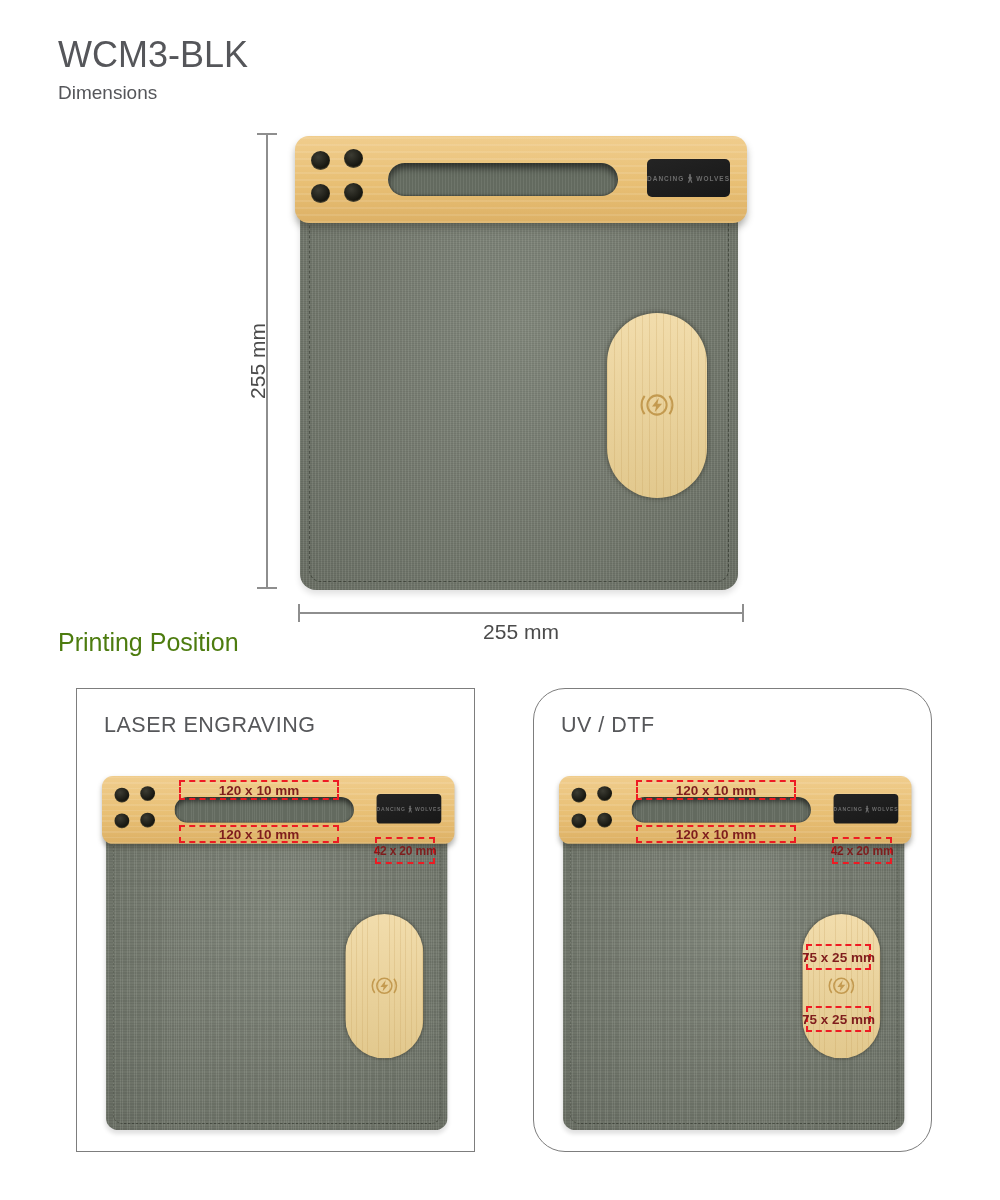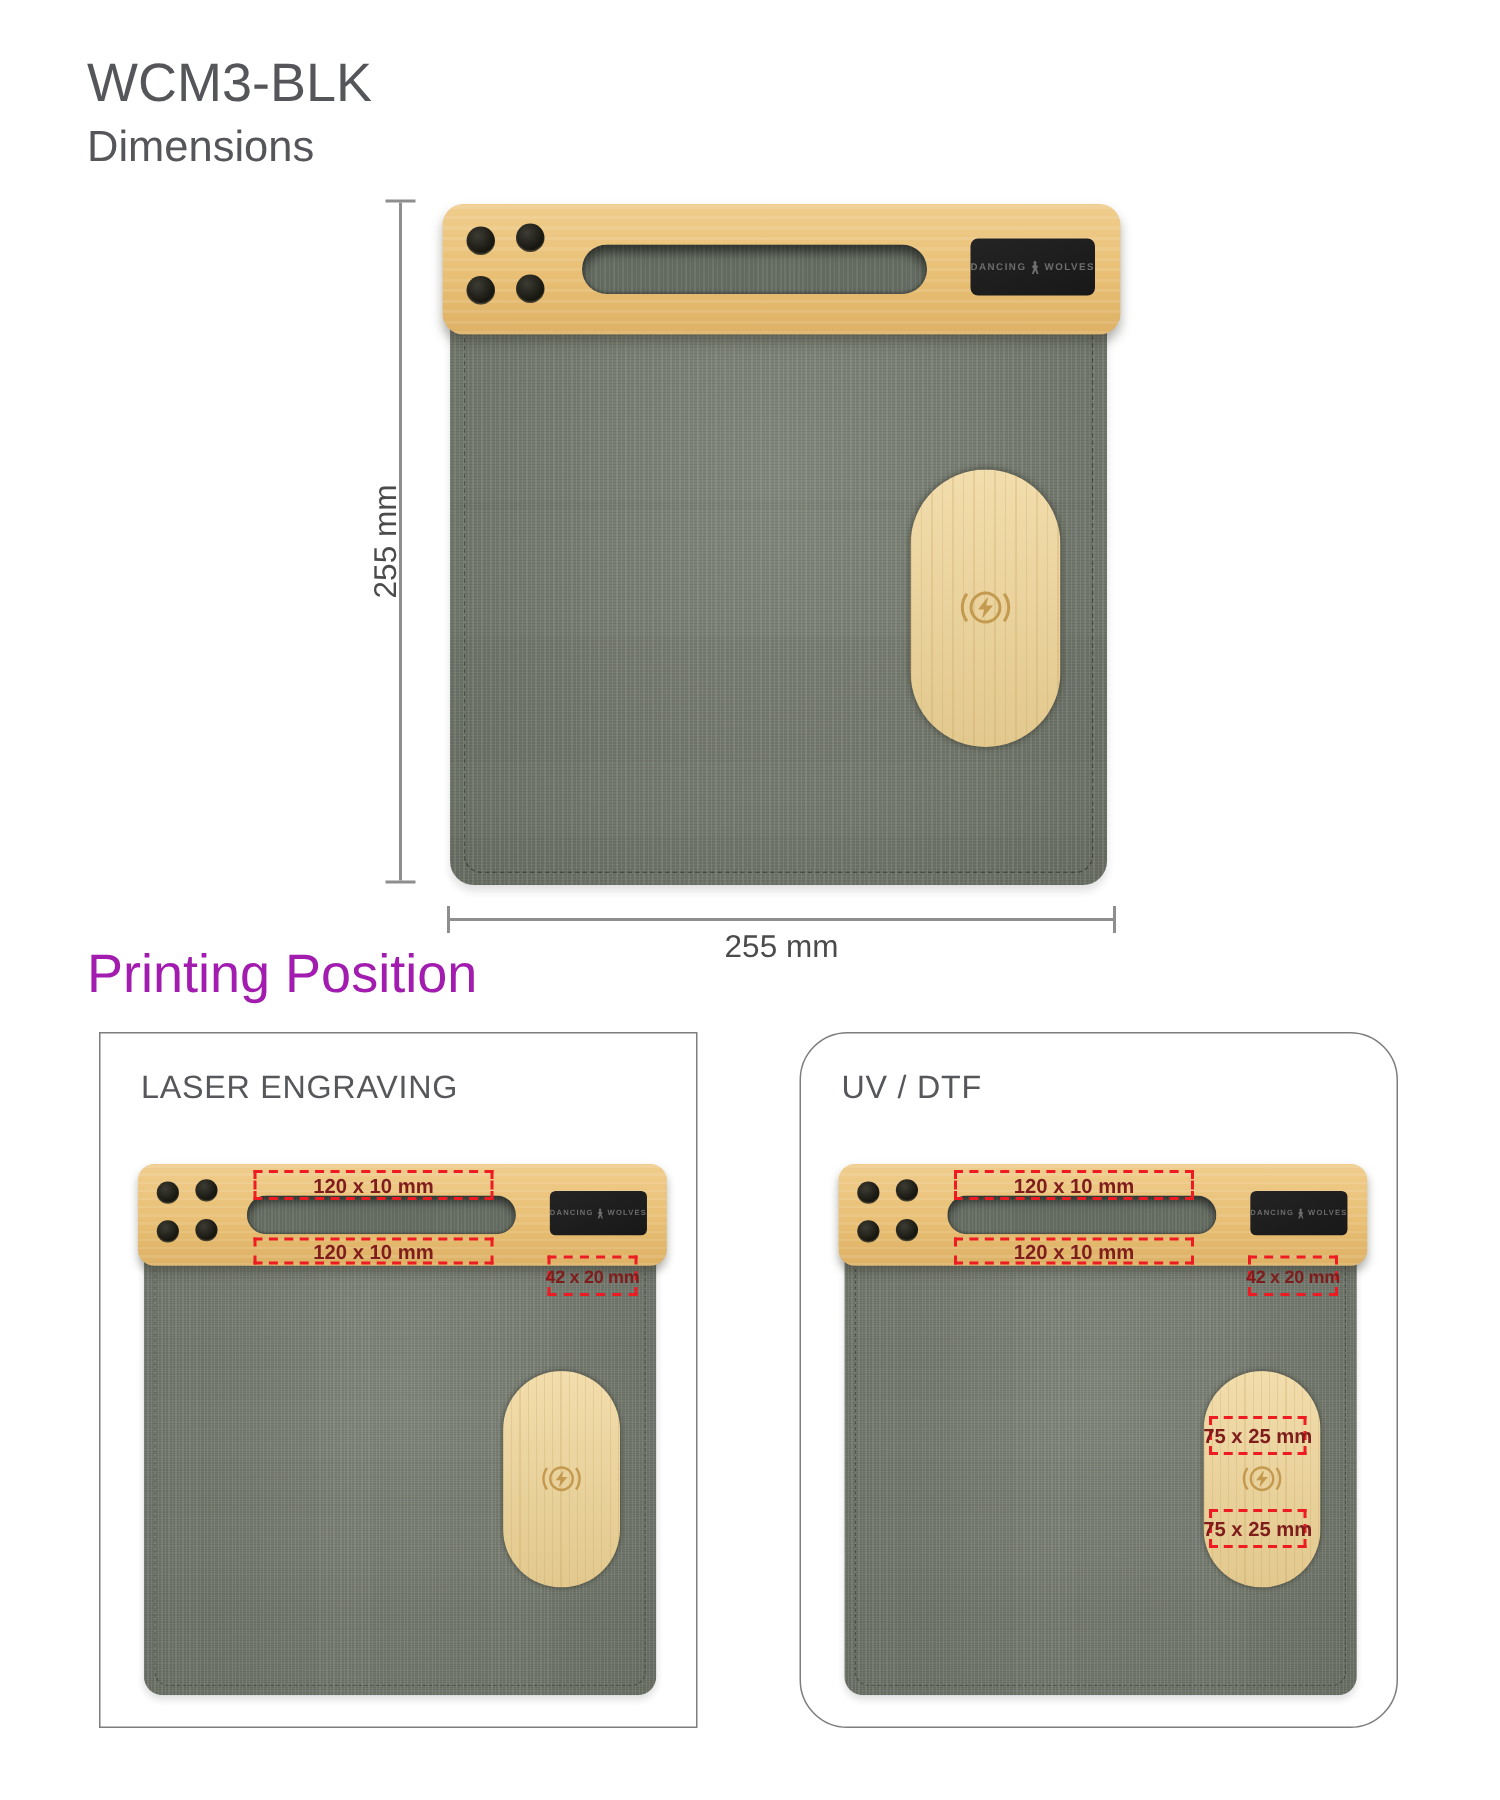--- a/index.html
+++ b/index.html
@@ -1,22 +1,22 @@
 <!DOCTYPE html>
 <html><head>
 <meta charset="utf-8">
 <style>
   html,body{margin:0;padding:0;background:#ffffff;}
   #canvas{position:relative;width:1000px;height:1200px;background:#ffffff;
           font-family:"Liberation Sans", sans-serif;overflow:hidden;}
 
   
   .h-title{position:absolute;left:58px;top:34px;font-size:36px;font-weight:500;color:#55565a;}
-  .h-sub{position:absolute;left:58px;top:82px;font-size:29px;font-weight:500;color:#55565a;}
-  .h-print{position:absolute;left:58px;top:628px;font-size:36px;font-weight:500;color:#a21caf;}
+  .h-sub{position:absolute;left:58px;top:82px;font-size:19px;font-weight:500;color:#55565a;}
+  .h-print{position:absolute;left:58px;top:628px;font-size:25px;font-weight:500;color:#4d7c0f;}
 
   
   .dim-v{position:absolute;left:248px;top:133px;width:40px;height:456px;}
   .dim-v .line{position:absolute;left:18px;top:2px;width:2px;height:452px;background:#8e8e8e;}
   .dim-v .tick-t{position:absolute;left:9px;top:0;width:20px;height:2px;background:#8e8e8e;}
   .dim-v .tick-b{position:absolute;left:9px;bottom:0;width:20px;height:2px;background:#8e8e8e;}
   .dim-v .lbl{position:absolute;left:-28px;top:50%;transform:translate(0,-50%) rotate(-90deg);
               font-size:21px;color:#4b4b4b;white-space:nowrap;}
   .dim-h{position:absolute;left:298px;top:604px;width:446px;height:42px;}
   .dim-h .line{position:absolute;left:2px;right:2px;top:8px;height:2px;background:#8e8e8e;}
@@ -64,21 +64,21 @@
              background:linear-gradient(160deg,#242424,#181818);
              display:flex;align-items:center;justify-content:center;gap:3px;}
   .pp .badge .bt{font-size:6.5px;font-weight:bold;letter-spacing:1px;color:#6d6d6d;white-space:nowrap;}
   .pp-small{transform:scale(0.78);transform-origin:0 0;}
 
   
   .panel{position:absolute;top:688px;width:399px;height:464px;background:#ffffff;
          border:1.5px solid #7d7d7d;box-sizing:border-box;}
   .panel .ptitle{position:absolute;left:27px;top:24px;font-size:21.5px;font-weight:500;
                  color:#56575a;letter-spacing:.5px;}
-  .panel-left{left:66px;}
+  .panel-left{left:76px;}
   .panel-right{left:533px;border-radius:32px;}
 
   
   .ann{position:absolute;border:2px dashed #ee1b23;box-sizing:border-box;
        display:flex;align-items:center;justify-content:center;
        color:#7f1d1d;font-weight:bold;white-space:nowrap;}
   .ann-slot-top{left:102px;top:91px;width:160px;height:20px;font-size:13.5px;}
   .ann-slot-bottom{left:102px;top:136px;width:160px;height:18px;font-size:13.5px;}
   .ann-badge{left:298px;top:108px;width:60px;height:27px;font-size:12px;letter-spacing:-.2px;margin-top:40px;}
   .ann-pad-top{left:272px;top:255px;width:65px;height:26px;font-size:13.5px;}

